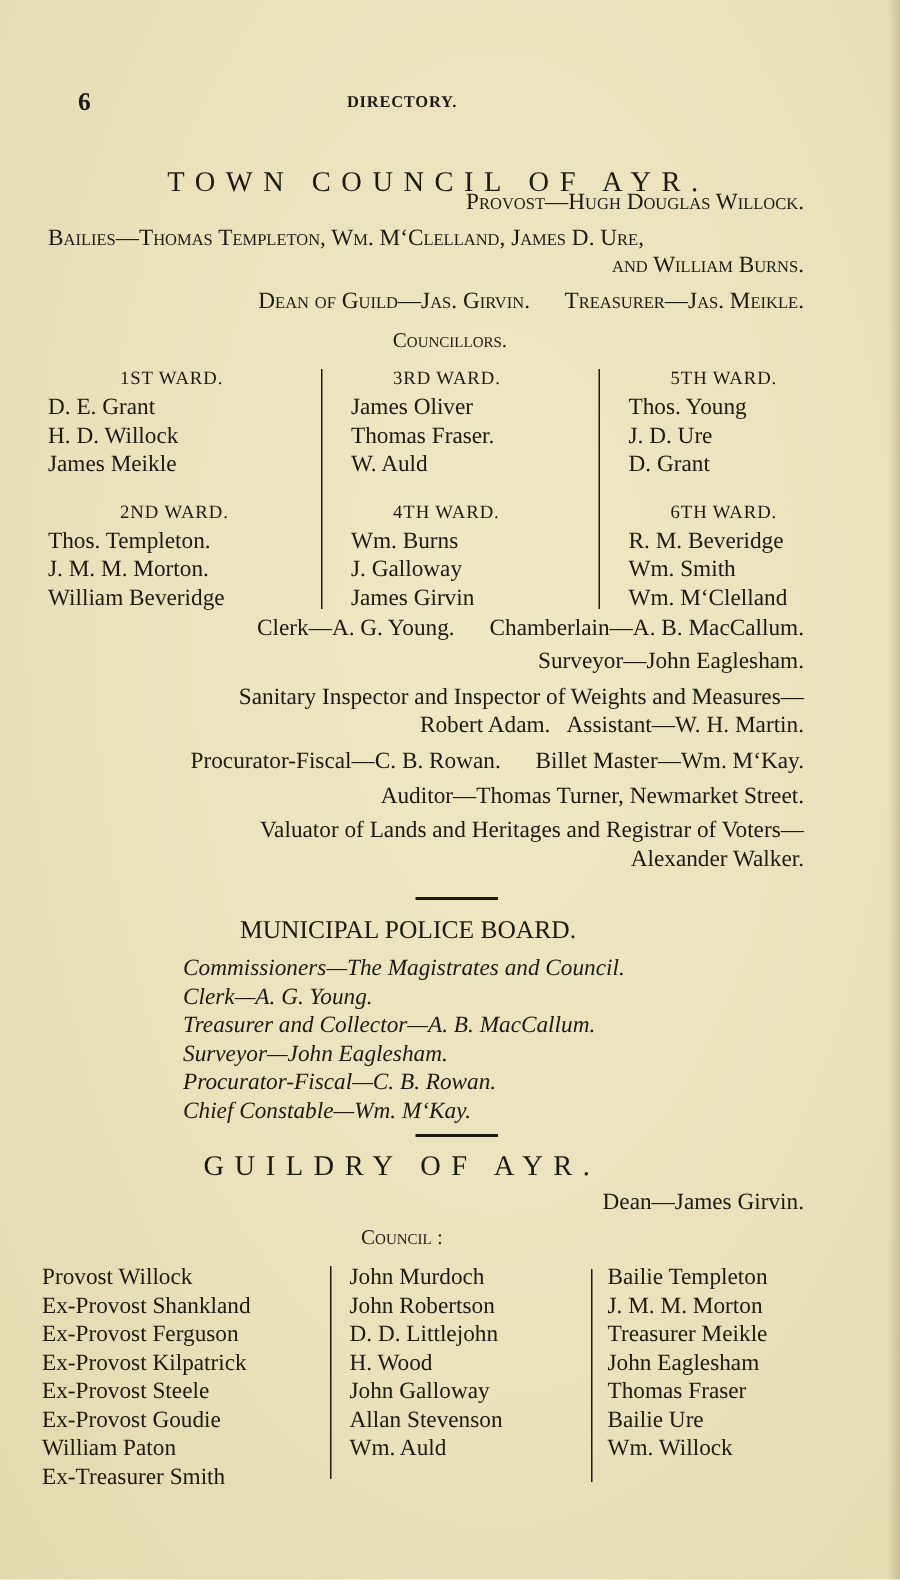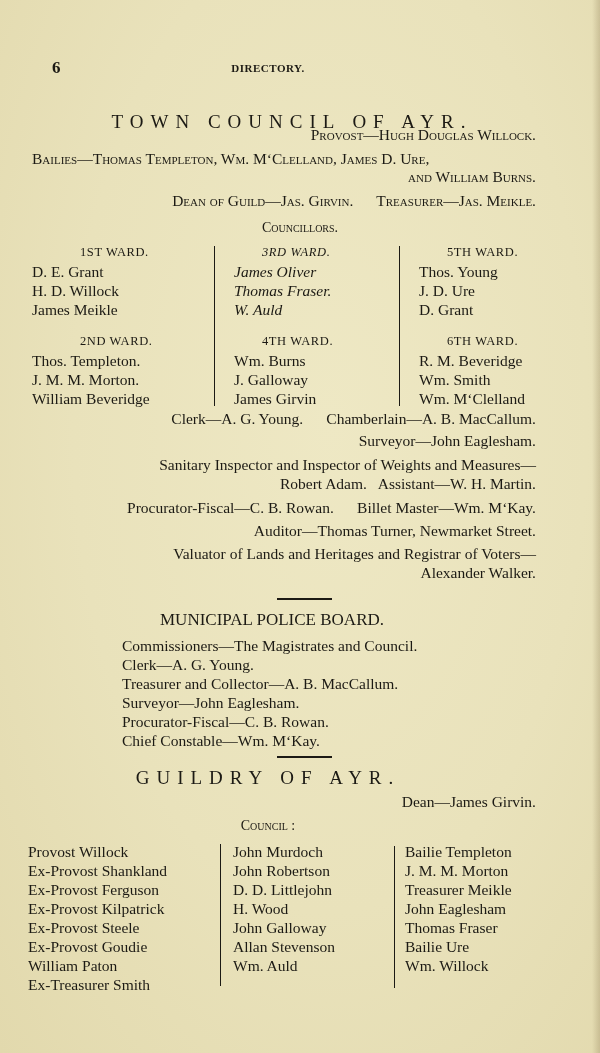--- a/index.html
+++ b/index.html
@@ -41,21 +41,21 @@
   <div class="abs center line sc" style="top:168px;">and William Burns.</div>
   <div class="abs center line sc" style="top:192px; white-space:pre;">Dean of Guild—Jas. Girvin.      Treasurer—Jas. Meikle.</div>
   <div class="abs center sc" style="top:220px; font-size:14px;padding-left:32px;">Councillors.</div>
 
   <div class="col" style="left:32px; top:243px;">
     <span class="wardhead" style="padding-left:48px;">1st ward.</span>
     <span class="name">D. E. Grant</span>
     <span class="name">H. D. Willock</span>
     <span class="name">James Meikle</span>
   </div>
-  <div class="col" style="left:234px; top:243px;font-style:italic;">
+  <div class="col" style="left:234px; top:243px;">
     <span class="wardhead" style="padding-left:28px;">3rd ward.</span>
     <span class="name">James Oliver</span>
     <span class="name">Thomas Fraser.</span>
     <span class="name">W. Auld</span>
   </div>
   <div class="col" style="left:419px; top:243px;">
     <span class="wardhead" style="padding-left:28px;">5th ward.</span>
     <span class="name">Thos. Young</span>
     <span class="name">J. D. Ure</span>
     <span class="name">D. Grant</span>
@@ -88,21 +88,21 @@
   <div class="abs center line" style="top:456px;">Sanitary Inspector and Inspector of Weights and Measures—</div>
   <div class="abs center line" style="top:475px; white-space:pre;">Robert Adam.   Assistant—W. H. Martin.</div>
   <div class="abs center line" style="top:499px; white-space:pre;">Procurator-Fiscal—C. B. Rowan.      Billet Master—Wm. M‘Kay.</div>
   <div class="abs center line" style="top:522px;">Auditor—Thomas Turner, Newmarket Street.</div>
   <div class="abs center line" style="top:545px;">Valuator of Lands and Heritages and Registrar of Voters—</div>
   <div class="abs center line" style="top:564px;">Alexander Walker.</div>
 
   <div class="rule" style="left:277px; top:598px; width:55px;"></div>
 
   <div class="abs" style="left:160px; top:610px; font-size:17px;">MUNICIPAL POLICE BOARD.</div>
-  <div class="abs col" style="left:122px; top:636px; line-height:19px;">
+  <div class="abs col" style="left:122px; top:636px; line-height:19px;font-style:italic;">
     <span class="name">Commissioners—The Magistrates and Council.</span>
     <span class="name">Clerk—A. G. Young.</span>
     <span class="name">Treasurer and Collector—A. B. MacCallum.</span>
     <span class="name">Surveyor—John Eaglesham.</span>
     <span class="name">Procurator-Fiscal—C. B. Rowan.</span>
     <span class="name">Chief Constable—Wm. M‘Kay.</span>
   </div>
 
   <div class="rule" style="left:277px; top:756px; width:55px;"></div>
 

